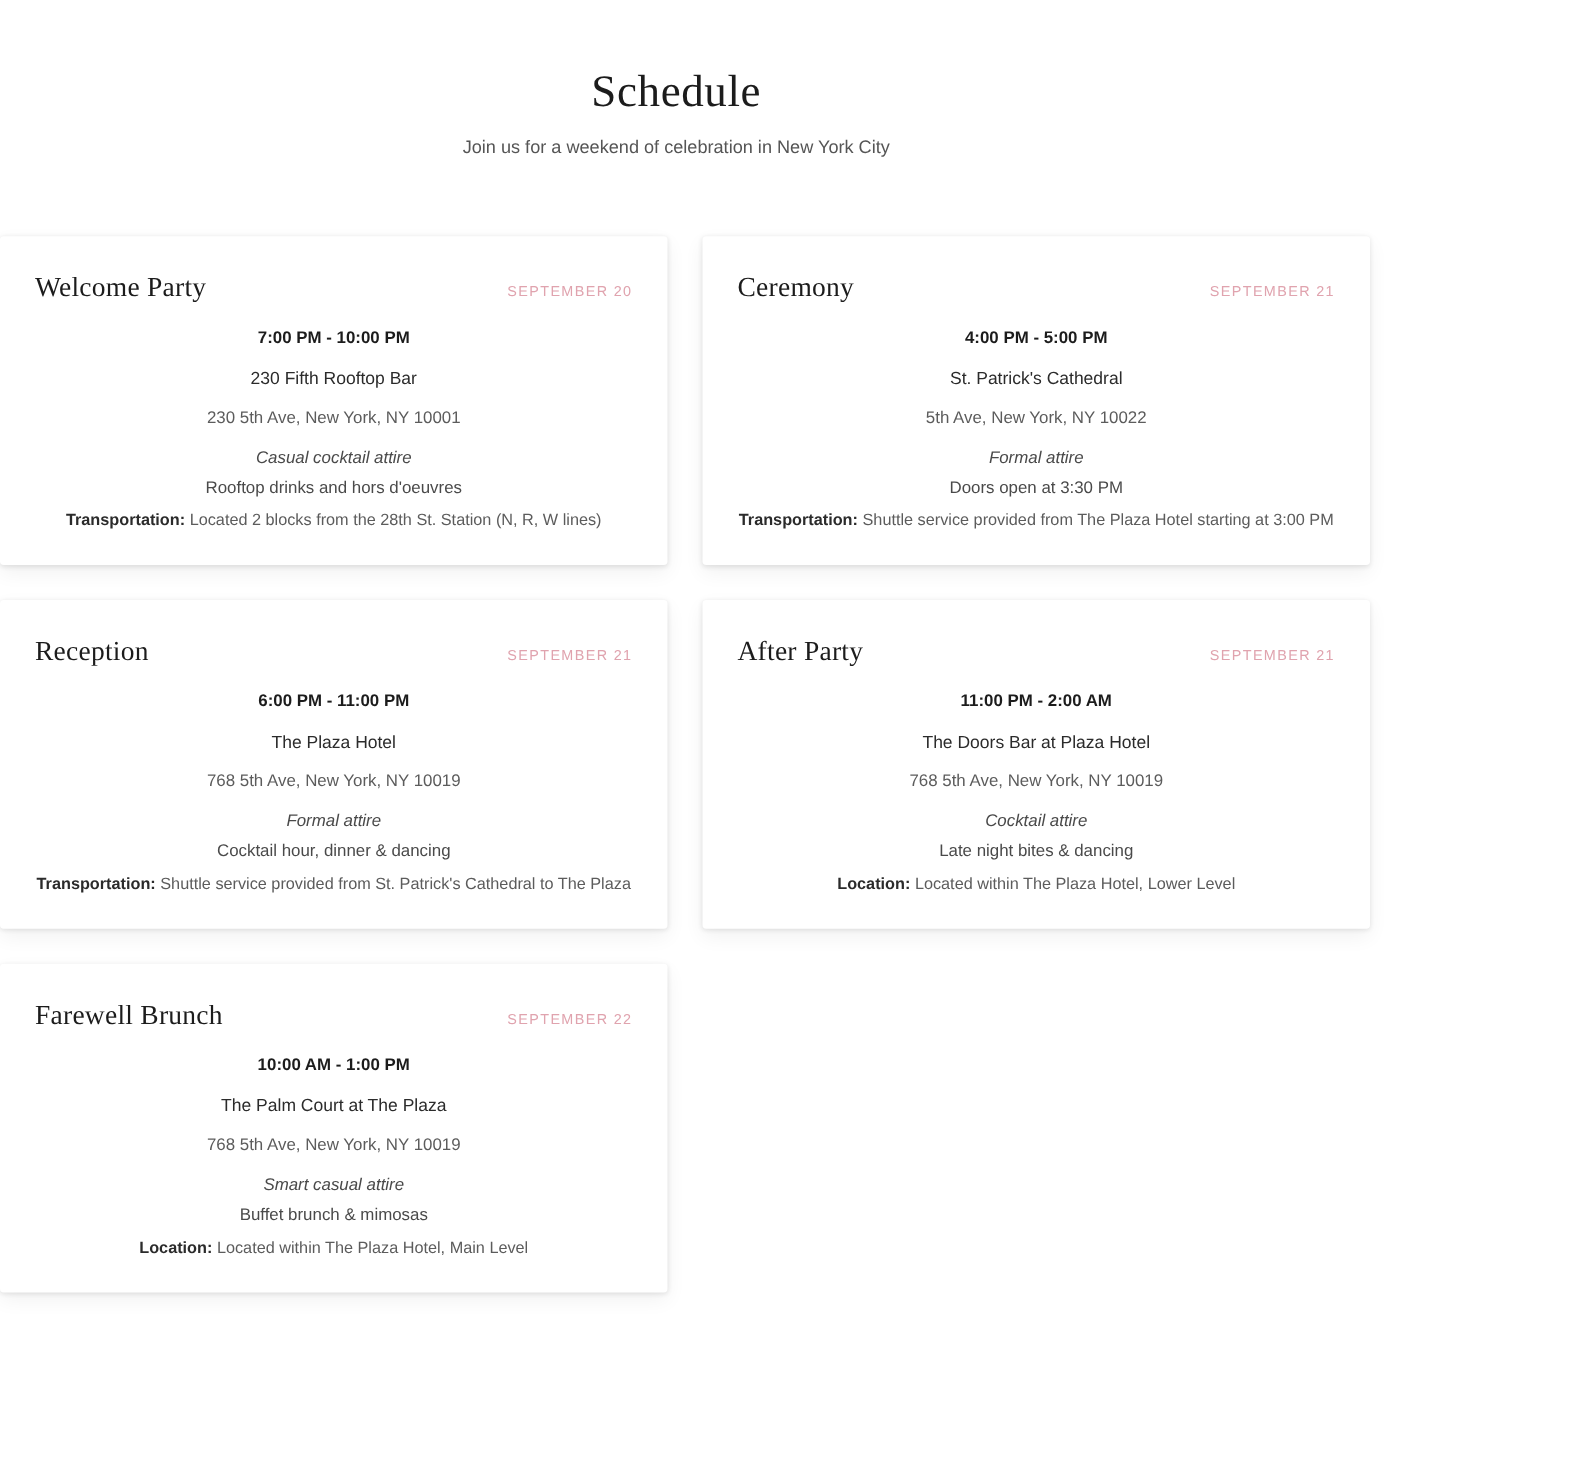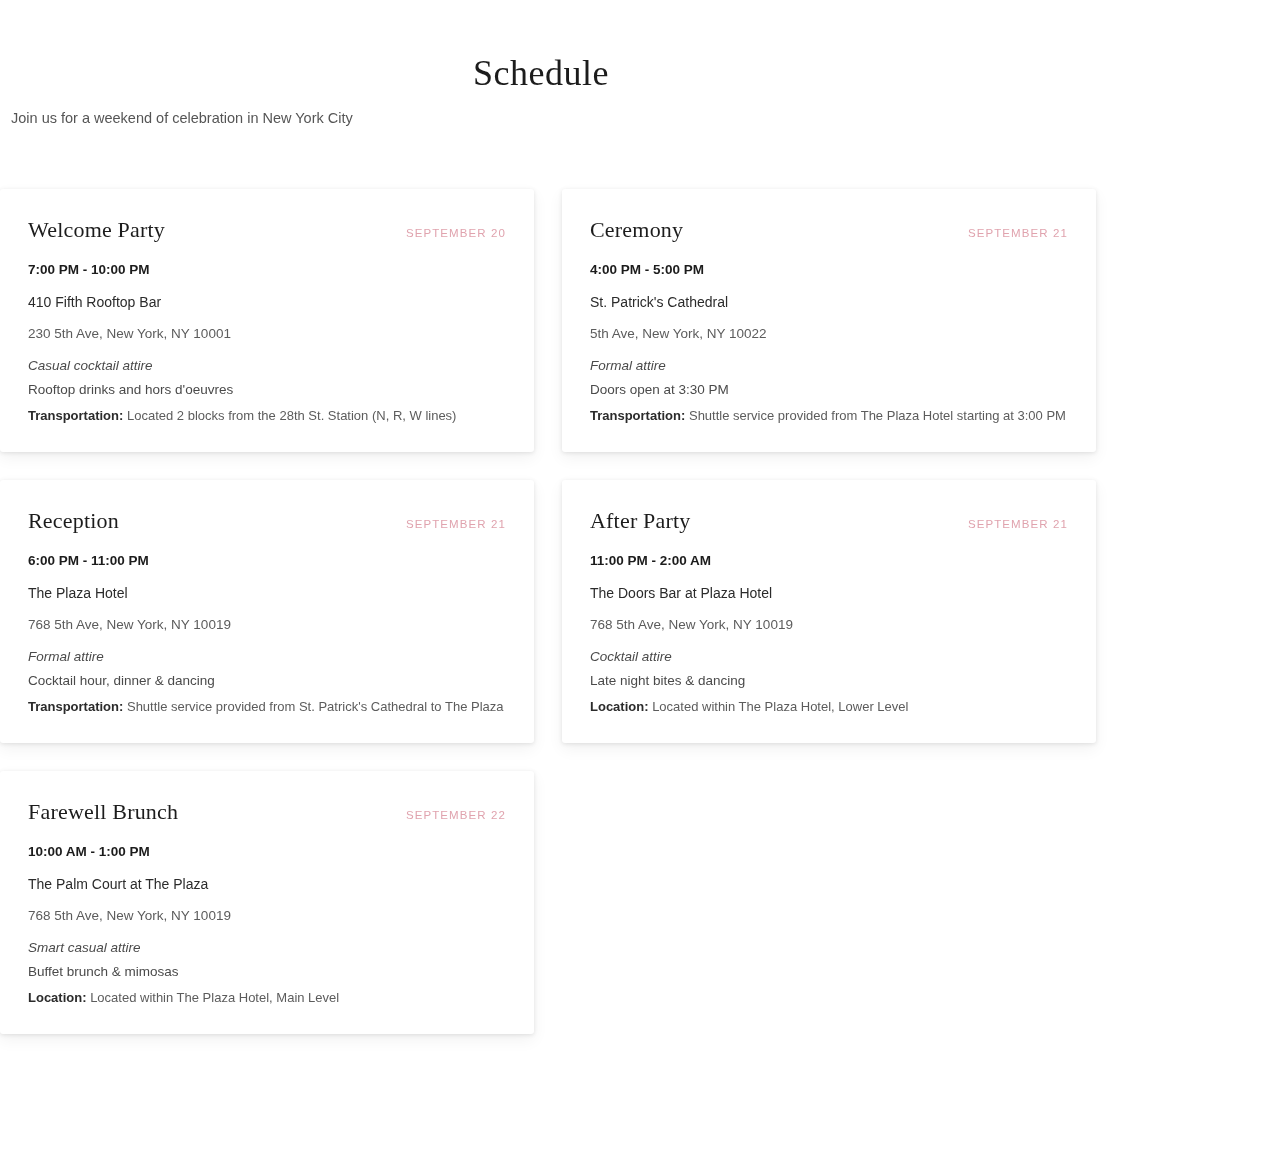--- a/index.html
+++ b/index.html
@@ -25,37 +25,39 @@
     font-size: 36px;
     font-weight: 400;
     color: #1c1c1c;
     text-align: center;
     letter-spacing: 0.5px;
     margin: 0 0 16px 0;
   }
   .page-subtitle {
     font-size: 14.5px;
     color: #555555;
-    margin: 11px;
+    text-align: center;
+    margin: 0;
     font-weight: 400;
   }
   .schedule-grid {
     margin: 63px auto 0 auto;
     width: 1096px;
     display: grid;
     grid-template-columns: 534px 534px;
     column-gap: 28px;
     row-gap: 28px;
     align-items: start;
   }
   .event-card {
     background: #ffffff;
     border-radius: 3px;
     box-shadow: 0 1px 4px rgba(0,0,0,0.10), 0 6px 16px rgba(0,0,0,0.055);
     padding: 28px 28px 26px 28px;
+    text-align: center;
   }
   .card-head {
     display: flex;
     align-items: baseline;
     justify-content: space-between;
     margin-bottom: 19px;
   }
   .event-name {
     font-family: "Liberation Serif", serif;
     font-size: 22px;
@@ -117,21 +119,21 @@
   <p class="page-subtitle">Join us for a weekend of celebration in New York City</p>
 
   <div class="schedule-grid">
 
     <div class="event-card">
       <div class="card-head">
         <span class="event-name">Welcome Party</span>
         <span class="event-date">SEPTEMBER 20</span>
       </div>
       <div class="event-time">7:00 PM - 10:00 PM</div>
-      <div class="event-venue">410 Fifth Rooftop Bar</div>
+      <div class="event-venue">230 Fifth Rooftop Bar</div>
       <div class="event-address">230 5th Ave, New York, NY 10001</div>
       <div class="event-attire">Casual cocktail attire</div>
       <div class="event-details">Rooftop drinks and hors d'oeuvres</div>
       <div class="event-note"><span class="note-label">Transportation:</span> <span>Located 2 blocks from the 28th St. Station (N, R, W lines)</span></div>
     </div>
 
     <div class="event-card">
       <div class="card-head">
         <span class="event-name">Ceremony</span>
         <span class="event-date">SEPTEMBER 21</span>

